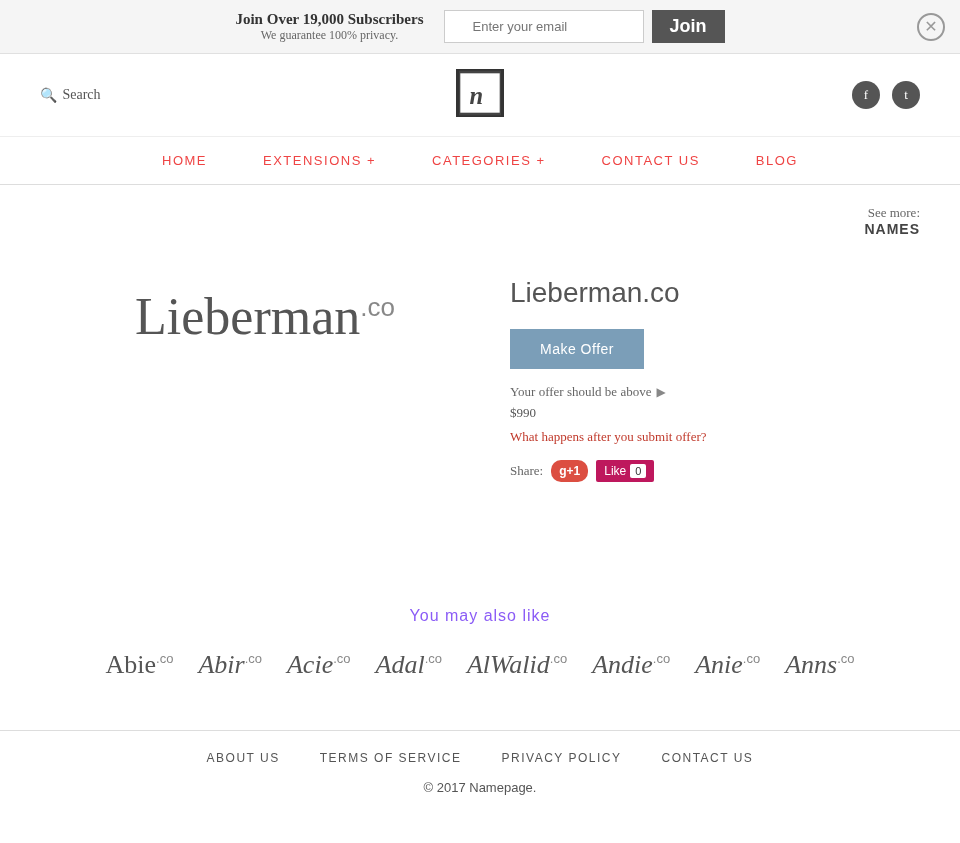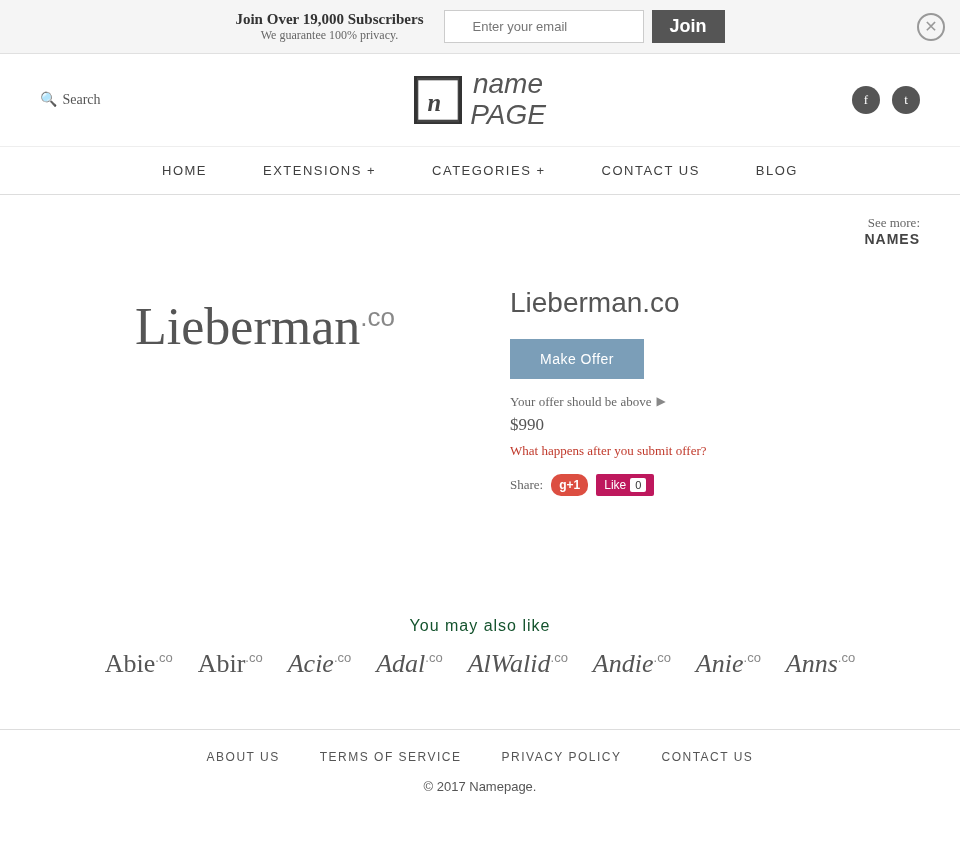--- a/index.html
+++ b/index.html
@@ -128,21 +128,21 @@
       display: flex;
       justify-content: center;
       align-items: center;
       gap: 0;
     }
     .nav-item {
       padding: 16px 28px;
       font-size: 13px;
       font-family: 'Arial', sans-serif;
       letter-spacing: 1.5px;
-      color: #404040;
+      color: #ef4444;
       cursor: pointer;
       text-transform: uppercase;
       font-weight: normal;
     }
 
     
     .breadcrumb {
       padding: 20px 40px 10px;
       font-size: 13px;
       color: #666;
@@ -210,21 +210,21 @@
       color: #666;
       display: flex;
       align-items: center;
       gap: 5px;
       margin-bottom: 5px;
     }
     .offer-arrow {
       color: #888;
       font-size: 12px;
     }
-    .offer-price { font-size: 17px; color: #555; margin-bottom: 8px; }
+    .offer-price { font-size: 13px; color: #555; margin-bottom: 8px; }
     .offer-link { color: #c0392b; font-size: 13px; text-decoration: none; cursor: pointer; margin-bottom: 15px; display: block; }
     .share-row { display: flex; align-items: center; gap: 8px; font-size: 13px; color: #666; }
     .g-plus-btn {
       background: #dc4e41;
       color: #fff;
       border: none;
       padding: 4px 8px;
       font-size: 12px;
       cursor: pointer;
       border-radius: 10px;
@@ -251,22 +251,22 @@
     }
 
     
     .also-like {
       padding: 10px 40px 30px;
       text-align: center;
     }
     .also-like h2 {
       font-family: 'Arial', sans-serif;
       font-size: 16px;
-      color: #14532d;
-      margin-bottom: 14px;
+      color: #8b5cf6;
+      margin-bottom: 25px;
       font-weight: normal;
       letter-spacing: 1px;
     }
     .similar-names {
       display: flex;
       justify-content: center;
       flex-wrap: wrap;
       gap: 15px 25px;
     }
     .similar-name {
@@ -332,24 +332,20 @@
     <span>Search</span>
   </div>
 
   <div class="logo-container">
     <div class="logo-box">
       <div class="logo-icon">
         <svg width="48" height="48" viewBox="0 0 48 48">
           <rect width="48" height="48" fill="none" stroke="#444" stroke-width="3"></rect>
           <text x="12" y="36" font-family="Georgia" font-style="italic" font-size="28" fill="#444">n</text>
         </svg>
-      </div>
-      <div class="logo-text">
-        <span class="name">name</span>
-        <span class="page">PAGE</span>
       </div>
     </div>
   </div>
 
   <div class="social-icons">
     <a class="social-icon" href="#">f</a>
     <a class="social-icon" href="#">t</a>
   </div>
 </div>
 
@@ -391,21 +387,21 @@
       </button>
     </div>
   </div>
 </div>
 
 <div class="also-like">
   <h2>You may also like</h2>
   <div class="similar-names">
 
   <div class="similar-name"><span style="">Abie</span><span class="ext">.co</span></div>
-      <div class="similar-name"><span style="">Abir</span><span class="ext">.co</span></div>
+      <div class="similar-name"><span style="font-style:italic;">Abir</span><span class="ext">.co</span></div>
       <div class="similar-name"><span style="font-style:italic;">Acie</span><span class="ext">.co</span></div>
       <div class="similar-name"><span style="font-style:italic;">Adal</span><span class="ext">.co</span></div>
       <div class="similar-name"><span style="font-style:italic;">AlWalid</span><span class="ext">.co</span></div>
       <div class="similar-name"><span style="font-style:italic;">Andie</span><span class="ext">.co</span></div>
       <div class="similar-name"><span style="font-style:italic;">Anie</span><span class="ext">.co</span></div>
       <div class="similar-name"><span style="font-style:italic;margin-top:24px;">Anns</span><span class="ext">.co</span></div>
     </div>
 </div>
 
 <hr class="footer-divider">

